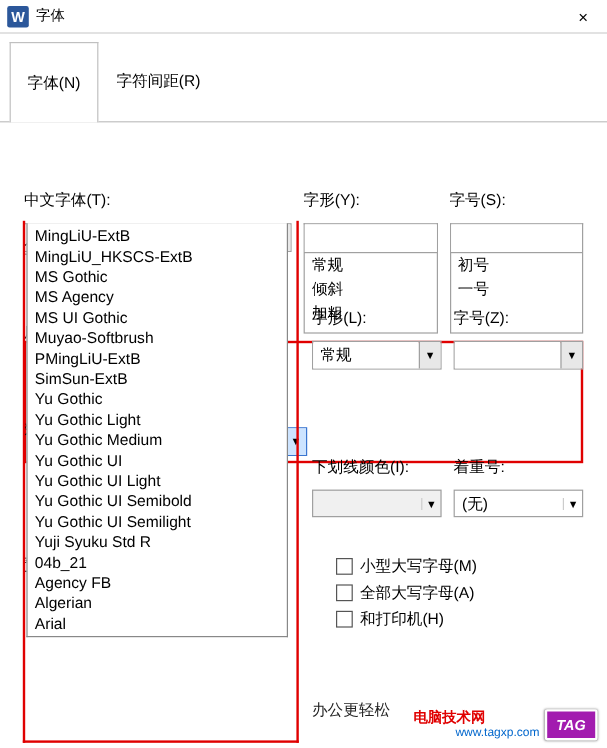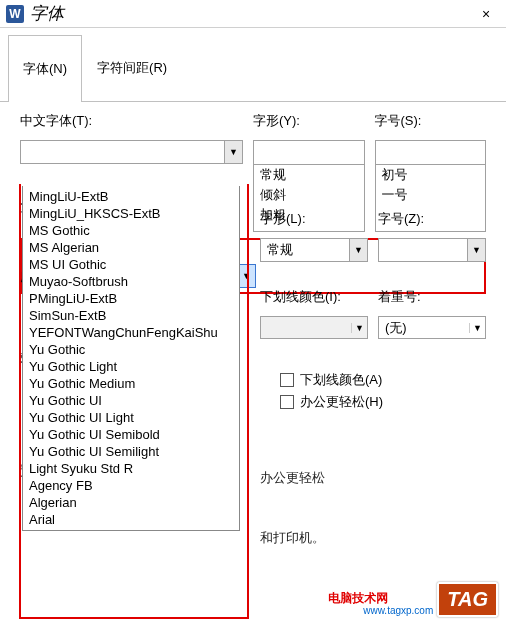--- a/index.html
+++ b/index.html
@@ -1,29 +1,29 @@
 <!DOCTYPE html>
 <html><head>
 <meta charset="utf-8">
 <style>
   * { box-sizing: border-box; font-family: "Microsoft YaHei", sans-serif; }
   body { margin: 0; background: #fff; width: 506px; height: 623px; overflow: hidden; position: relative; }
   .titlebar { height: 28px; border-bottom: 1px solid #d0d0d0; display: flex; align-items: center; padding-left: 6px; }
   .app-icon { width: 18px; height: 18px; background: #2b579a; color: #fff; display: flex; align-items: center; justify-content: center; font-size: 12px; font-weight: bold; border-radius: 2px; margin-right: 6px; }
-  .title-text { font-size: 17px; flex: 1; font-style: italic; }
+  .title-text { font-size: 12px; flex: 1; }
   .close-btn { width: 40px; height: 28px; display: flex; align-items: center; justify-content: center; font-size: 14px; }
 
   .tabs-row { display: flex; padding: 6px 8px 0 8px; border-bottom: 1px solid #c0c0c0; }
   .tab { padding: 24px 14px; font-size: 13px; border: 1px solid transparent; border-bottom: none; cursor: pointer; }
   .tab.active { border-color: #c0c0c0; background: #fff; position: relative; top: 1px; }
 
   .content { padding: 10px 20px; font-size: 13px; }
   .row { display: flex; gap: 10px; margin-bottom: 6px; }
   .col { flex: 1; }
-  .col-lbl { margin-bottom: 4px; font-size: 13px; }
+  .col-lbl { margin-bottom: 4px; font-size: 13px; margin-top: 46px; }
 
   .combo { display: flex; border: 1px solid #a0a0a0; height: 24px; }
   .combo input, .combo .value { flex: 1; border: none; padding: 0 6px; font-size: 13px; outline: none; background: #fff; display: flex; align-items: center; }
   .combo .arrow { width: 18px; background: #e8e8e8; border-left: 1px solid #a0a0a0; display: flex; align-items: center; justify-content: center; font-size: 9px; }
 
   .listbox { border: 1px solid #a0a0a0; height: 68px; overflow-y: scroll; font-size: 13px; }
   .listbox div { padding: 1px 6px; }
 
   .highlight-box { border: 2px solid #e00000; padding: 2px 6px 4px 6px; margin-top: 6px; }
   .highlight-box .combo { margin-top: 2px; }
@@ -37,21 +37,21 @@
 
   .color-dd { display: flex; border: 1px solid #a0a0a0; height: 23px; min-width: 98px; align-items: center; background: #f0f0f0; }
   .color-dd .val { flex:1; padding:0 6px; font-size:13px; }
   .color-dd .arr { width: 16px; text-align:center; font-size:9px; border-left:1px solid #ccc; }
 
   .bottom-text { font-size: 13px; color: #222; margin: 6px 0; }
   .watermark { position: absolute; right: 8px; bottom: 6px; display: flex; align-items: flex-end; gap: 4px; }
   .wm-text { font-size: 12px; text-align: left; line-height: 1.2; }
   .wm-text .red { color: #e00000; font-weight: bold; }
   .wm-text .blue { color: #0066cc; font-size: 10px; margin-left: 35px; }
-  .tag-badge { background: #c2410c; color: #fff; font-weight: bold; font-style: italic; padding: 4px 8px; font-size: 20px; border-radius: 2px; border: 2px solid #fff; box-shadow: 0 0 2px #888; }
+  .tag-badge { background: #a21caf; color: #fff; font-weight: bold; font-style: italic; padding: 4px 8px; font-size: 12px; border-radius: 2px; border: 2px solid #fff; box-shadow: 0 0 2px #888; }
 </style>
 </head>
 <body>
 
 <div class="titlebar">
   <div class="app-icon">W</div>
   <div class="title-text">字体</div>
   <div class="close-btn">×</div>
 </div>
 
@@ -145,57 +145,61 @@
           <div class="arr">▼</div>
         </div>
       </div>
   </div>
 
   <div style="height:24px"></div>
 
   <div style="padding-left:20px">
     <div class="check-row">
         <div class="check-box"></div>
-        <span>下划线颜色(A)</span>
+        <span>小型大写字母(M)</span>
       </div>
     <div class="check-row">
         <div class="check-box"></div>
-        <span>办公更轻松(H)</span>
+        <span>全部大写字母(A)</span>
+      </div>
+    <div class="check-row">
+        <div class="check-box"></div>
+        <span>和打印机(H)</span>
       </div>
   </div>
 
   <div style="height:50px"></div>
   <div class="bottom-text">办公更轻松</div>
   <div style="height:30px"></div>
   <div class="bottom-text">和打印机。</div>
 </div>
 
 <div style="position:absolute; left:20px; top:198px; font-size:13px; z-index:5">复</div>
 <div style="position:absolute; left:20px; top:268px; font-size:13px; z-index:5">所</div>
 <div style="position:absolute; left:20px; top:348px; font-size:13px; z-index:5">效</div>
 <div style="position:absolute; left:20px; top:462px; font-size:13px; z-index:5">预</div>
 
 <div class="dropdown-panel">
   <div class="item">MingLiU-ExtB</div>
   <div class="item">MingLiU_HKSCS-ExtB</div>
   <div class="item">MS Gothic</div>
-  <div class="item">MS Algerian</div>
+  <div class="item">MS Agency</div>
   <div class="item">MS UI Gothic</div>
   <div class="item">Muyao-Softbrush</div>
   <div class="item">PMingLiU-ExtB</div>
   <div class="item">SimSun-ExtB</div>
-  <div class="item">YEFONTWangChunFengKaiShu</div>
   <div class="item">Yu Gothic</div>
   <div class="item">Yu Gothic Light</div>
   <div class="item">Yu Gothic Medium</div>
   <div class="item">Yu Gothic UI</div>
   <div class="item">Yu Gothic UI Light</div>
   <div class="item">Yu Gothic UI Semibold</div>
   <div class="item">Yu Gothic UI Semilight</div>
-  <div class="item">Light Syuku Std R</div>
+  <div class="item">Yuji Syuku Std R</div>
+  <div class="item">04b_21</div>
   <div class="item">Agency FB</div>
   <div class="item">Algerian</div>
   <div class="item">Arial</div>
 </div>
 <div class="red-overlay"></div>
 
 <div class="watermark">
   <div class="wm-text">
     <div class="red">电脑技术网</div>
     <div class="blue">www.tagxp.com</div>

